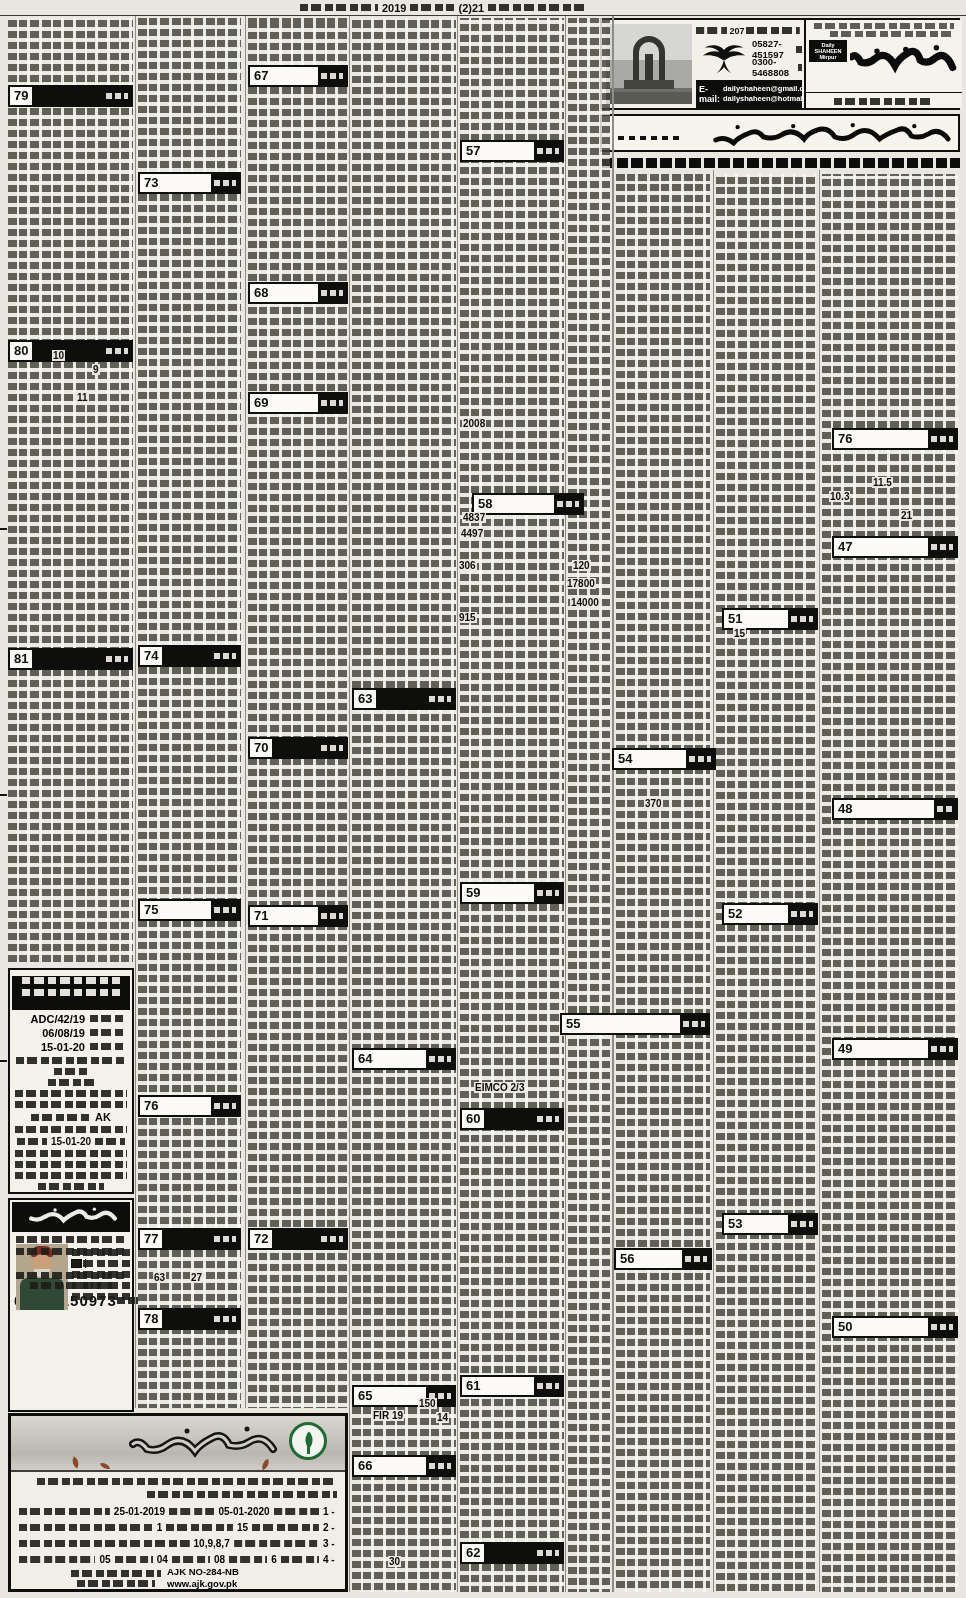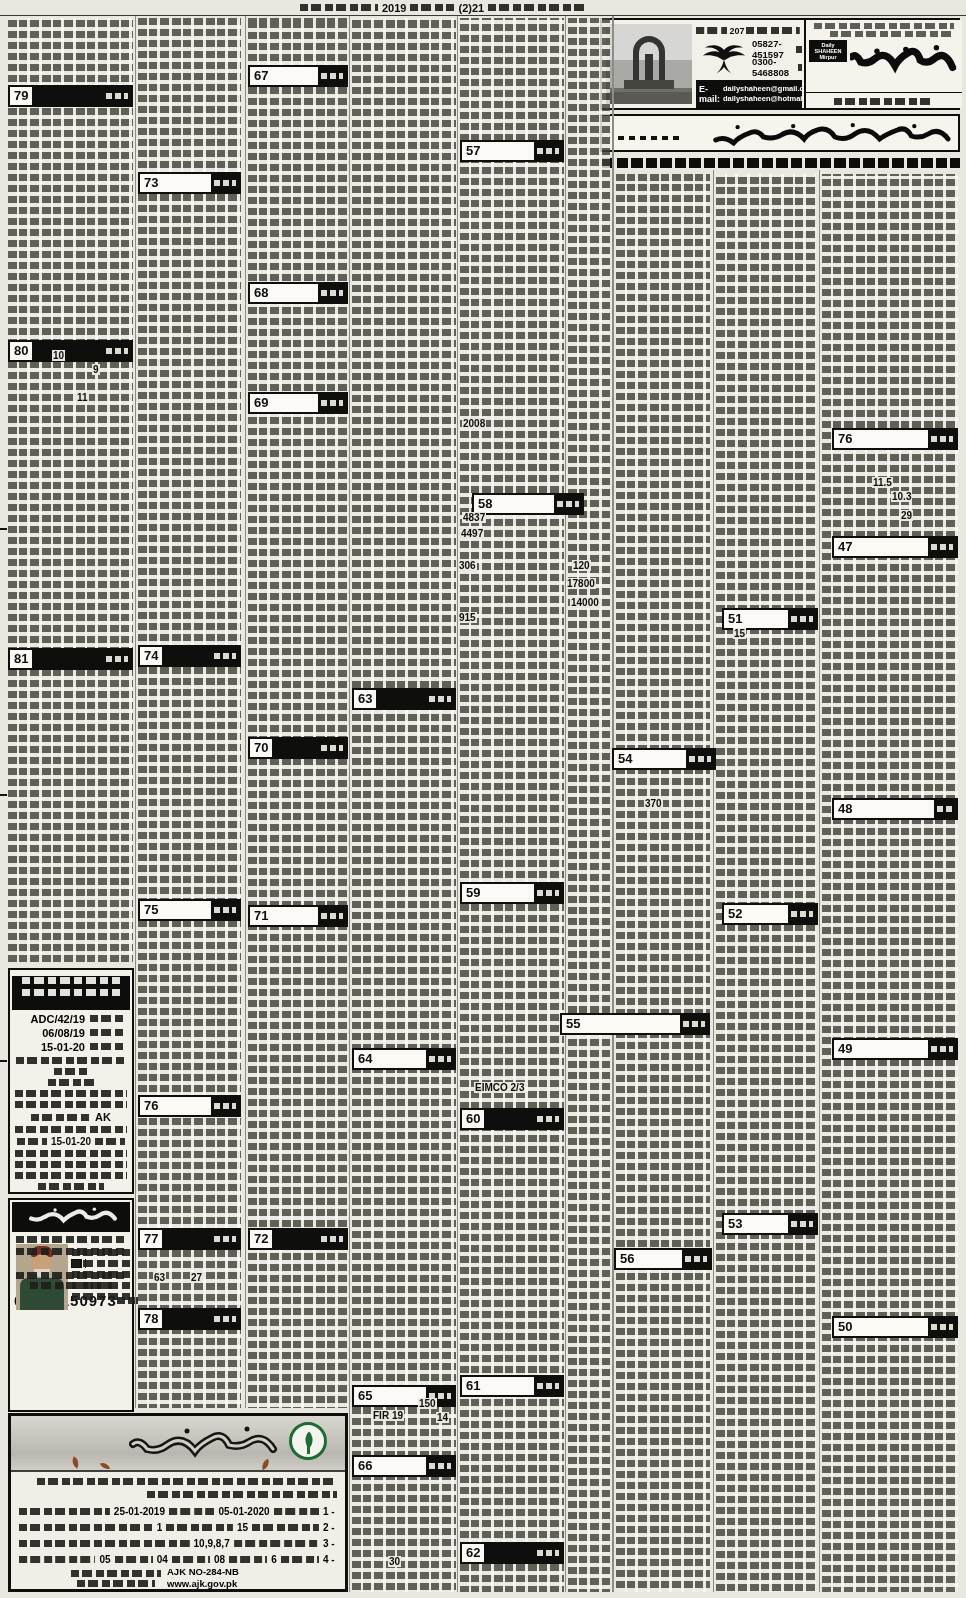--- a/index.html
+++ b/index.html
@@ -634,20 +634,20 @@
     <span class="chip" style="left: 566px; top: 578px;">17800</span>
     <span class="chip" style="left: 570px; top: 597px;">14000</span>
     <span class="chip" style="left: 418px; top: 1398px;">150</span>
     <span class="chip" style="left: 372px; top: 1410px;">FIR 19</span>
     <span class="chip" style="left: 436px; top: 1412px;">14</span>
     <span class="chip" style="left: 388px; top: 1556px;">30</span>
     <span class="chip" style="left: 474px; top: 1082px;">EIMCO 2/3</span>
     <span class="chip" style="left: 644px; top: 798px;">370</span>
     <span class="chip" style="left: 733px; top: 628px;">15</span>
     <span class="chip" style="left: 872px; top: 477px;">11.5</span>
-    <span class="chip" style="left: 891px; top: 491px;">10.3</span>
-    <span class="chip" style="left: 900px; top: 510px;">29</span>
+    <span class="chip" style="left: 829px; top: 491px;">10.3</span>
+    <span class="chip" style="left: 900px; top: 510px;">21</span>
     <span class="chip" style="left: 52px; top: 350px; text-align: center;">10</span>
     <span class="chip" style="left: 92px; top: 364px;">9</span>
     <span class="chip" style="left: 76px; top: 392px;">11</span>
     <span class="chip" style="left: 153px; top: 1272px;">63</span>
     <span class="chip" style="left: 190px; top: 1272px;">27</span>
   </div>
 
 </body></html>

